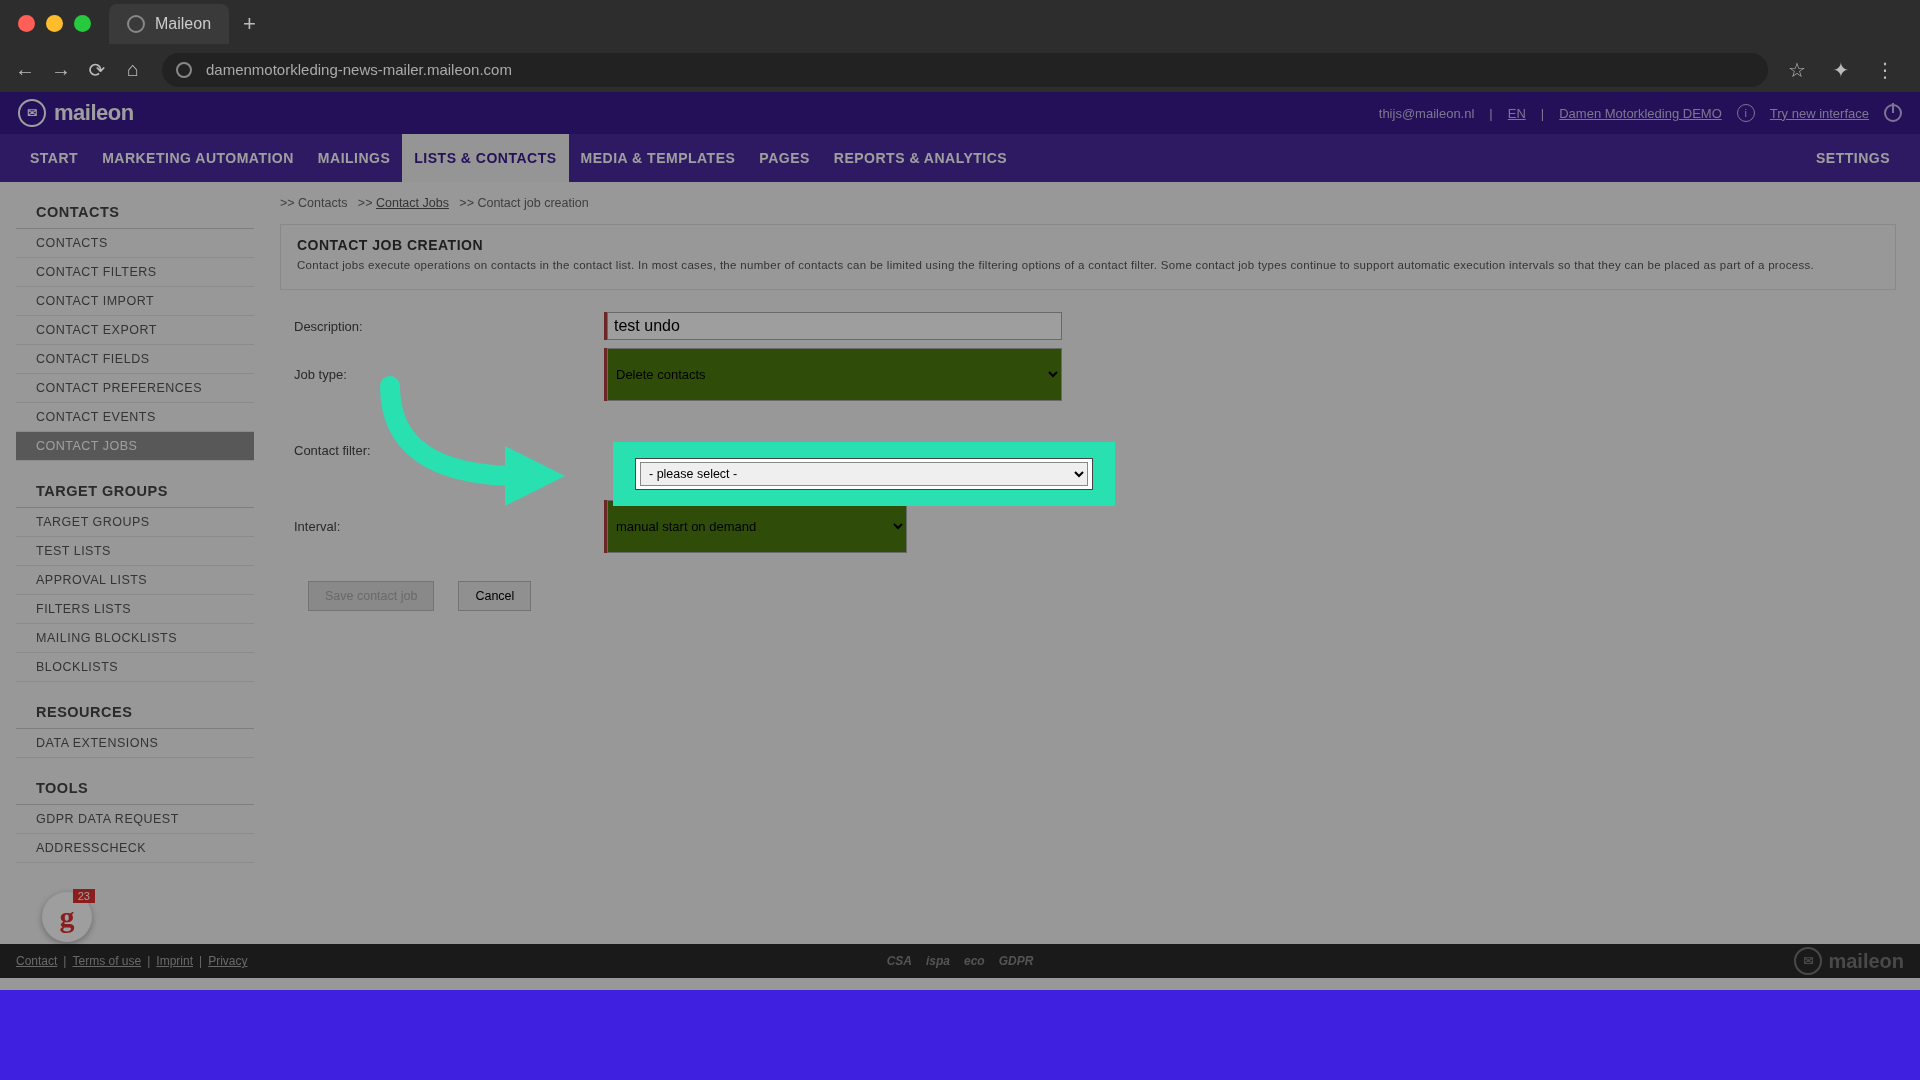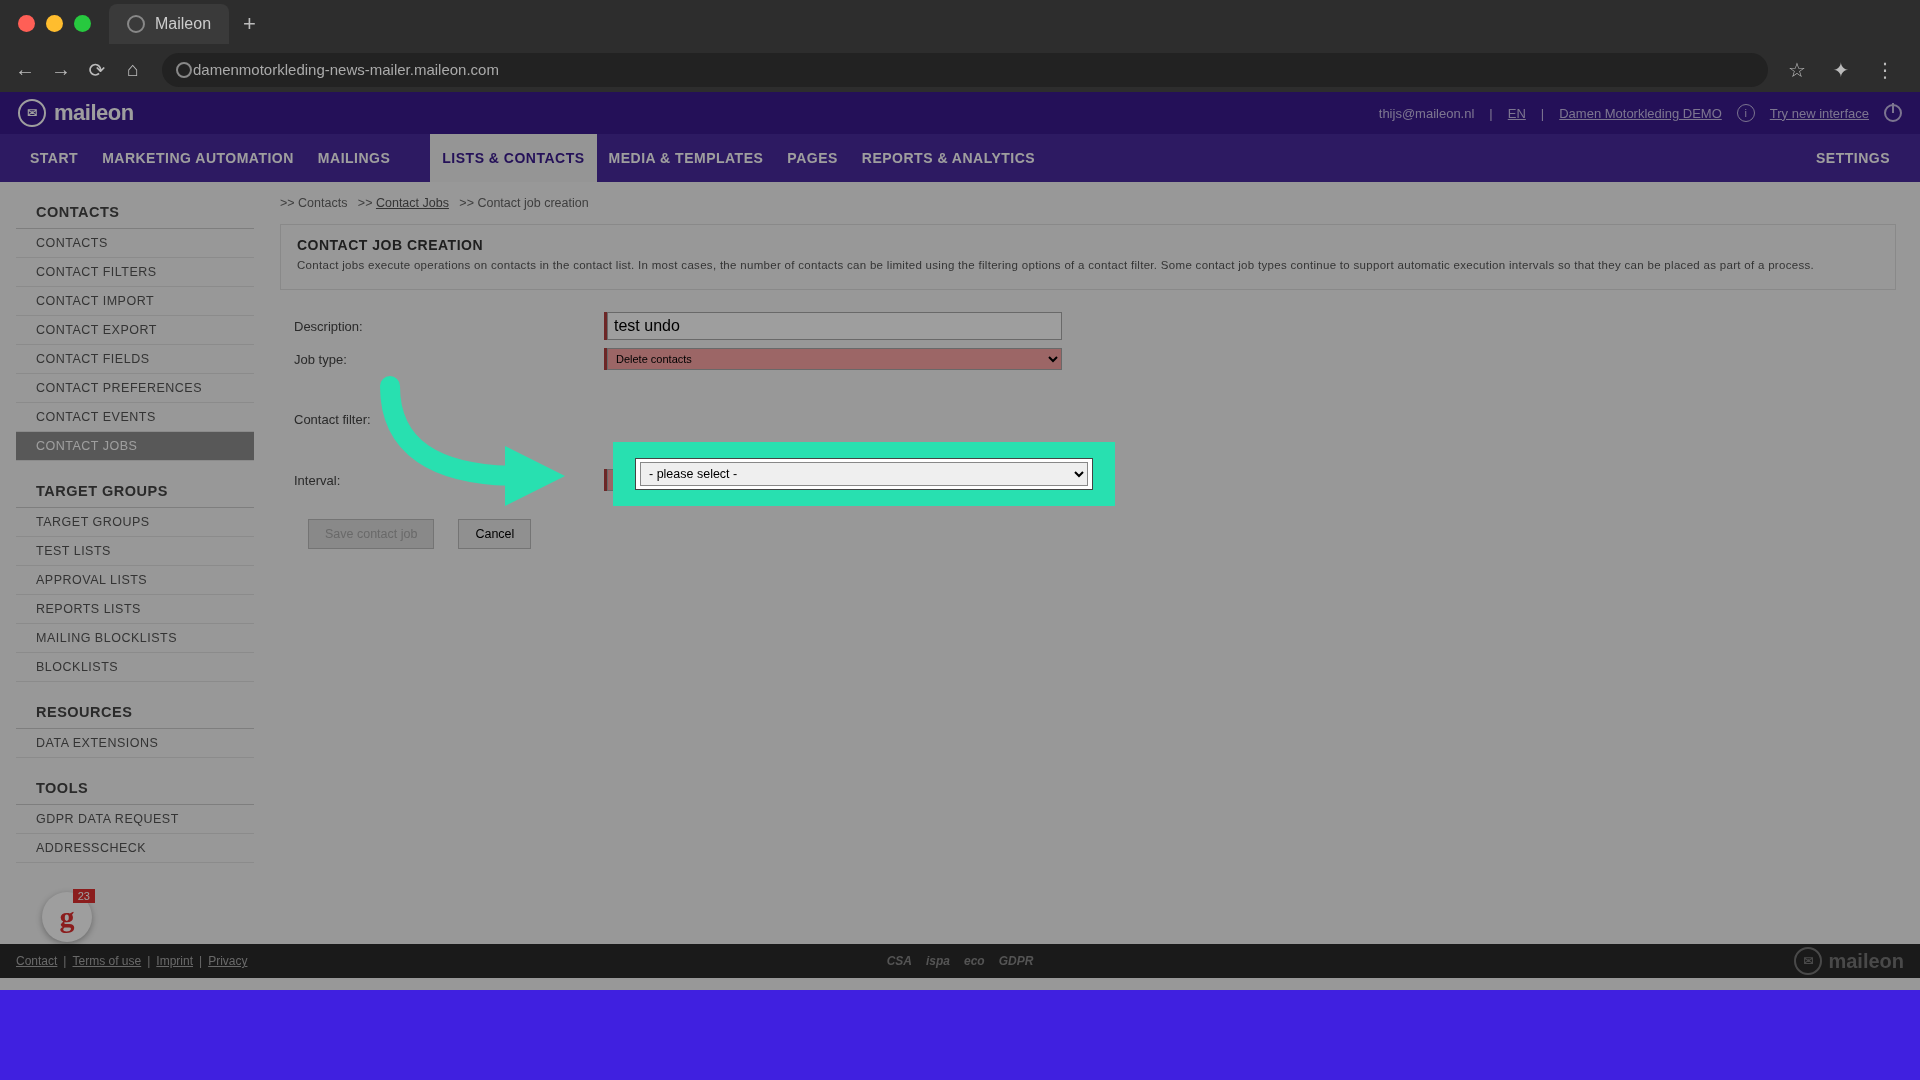--- a/index.html
+++ b/index.html
@@ -10,39 +10,39 @@
 .titlebar { height: 47px; background: #2d2d2d; display: flex; align-items: center; }
 .traffic { display: flex; gap: 11px; padding-left: 18px; }
 .dot { width: 17px; height: 17px; border-radius: 50%; }
 .dot-red { background: #ff5f56; } .dot-yellow { background: #ffbd2e; } .dot-green { background: #27c93f; }
 .tab { margin-left: 18px; background: #3a3a3a; height: 40px; display: flex; align-items: center; padding: 0 18px; border-radius: 8px 8px 0 0; gap: 10px; color: #ccc; font-size: 16px; }
 .tab-icon { width: 18px; height: 18px; border: 2px solid #888; border-radius: 50%; }
 .newtab { margin-left: 14px; color: #bbb; font-size: 22px; cursor: pointer; }
 
 .addrbar { height: 45px; background: #2d2d2d; display: flex; align-items: center; padding: 0 10px; gap: 6px; }
 .nav-ico { width: 30px; height: 30px; display: flex; align-items: center; justify-content: center; color: #bbb; font-size: 20px; border-radius: 50%; }
-.url-field { flex: 1; background: #222; border-radius: 20px; height: 34px; display: flex; align-items: center; padding: 0 14px; margin: 0 8px; color: #aaa; font-size: 15px; gap: 1px; }
+.url-field { flex: 1; background: #222; border-radius: 20px; height: 34px; display: flex; align-items: center; padding: 0 14px; margin: 0 8px; color: #aaa; font-size: 15px; gap: 14px; }
 .lock { width: 16px; height: 16px; border: 2px solid #888; border-radius: 50%; }
 .addr-right { display: flex; gap: 14px; padding-right: 10px; }
 
 .app { background: #fff; height: 898px; position: relative; }
 .dim-overlay { position: absolute; inset: 0; background: rgba(0,0,0,0.38); z-index: 40; pointer-events: none; }
 
 .header { background: #3a1a8f; height: 42px; display: flex; align-items: center; padding: 0 18px; justify-content: space-between; position: relative; z-index: 30; }
 .logo { display: flex; align-items: center; gap: 8px; color: #fff; font-size: 22px; font-weight: bold; letter-spacing: -0.5px; }
 .logo-mark { width: 28px; height: 28px; border: 2.5px solid #fff; border-radius: 50%; display: flex; align-items: center; justify-content: center; font-size: 12px; }
 .header-right { display: flex; align-items: center; gap: 15px; color: #c9bde8; font-size: 13px; justify-content: space-between; }
 .header-right a { color: #c9bde8; text-decoration: underline; cursor: pointer; }
 .info-icon { width: 18px; height: 18px; border: 1.5px solid #c9bde8; border-radius: 50%; display: inline-flex; align-items: center; justify-content: center; font-size: 11px; }
 .power-icon { display: inline-block; position: relative; width: 18px; height: 18px; border: 2px solid #c9bde8; border-radius: 50%; }
 .power-icon::after { content: ''; position: absolute; top: -3px; left: 50%; width: 2px; height: 10px; background: #c9bde8; transform: translateX(-50%); }
 
 .mainnav { background: #4a2a9f; height: 48px; display: flex; align-items: flex-end; padding: 0 18px; position: relative; z-index: 30; }
 .nav-item { color: #fff; font-weight: bold; font-size: 14px; letter-spacing: 0.5px; padding: 0 12px; height: 48px; display: flex; align-items: center; cursor: pointer; }
-.nav-item.active { background: #f0f0f0; color: #3a1a8f; margin-left: 28px; }
+.nav-item.active { background: #f0f0f0; color: #3a1a8f; }
 .nav-spacer { flex: 1; }
 
 .body { display: flex; height: 808px; background: #f5f5f5; position: relative; z-index: 30; }
 .sidebar { width: 270px; padding: 14px 16px; }
 .side-section { margin-bottom: 14px; }
 .side-header { font-weight: bold; color: #444; font-size: 14.5px; letter-spacing: 0.5px; padding: 8px 0 8px 20px; border-bottom: 1px solid #ccc; }
 .side-item { font-size: 12.5px; color: #555; letter-spacing: 0.5px; padding: 7px 0 7px 20px; border-bottom: 1px solid #e0e0e0; cursor: pointer; }
 .side-item.active { background: #8f8f8f; color: #fff; }
 
 .content { flex: 1; padding: 14px 24px 0 10px; }
@@ -50,21 +50,21 @@
 .breadcrumb a { color: #555; text-decoration: underline; }
 .panel { background: #f6f6f6; border: 1px solid #ddd; padding: 12px 16px 18px 16px; margin-bottom: 18px; }
 .panel h2 { font-size: 14px; letter-spacing: 0.5px; color: #333; margin-bottom: 6px; }
 .panel p { font-size: 11.5px; color: #555; letter-spacing: 0.3px; }
 
 .form { padding: 4px 14px; }
 .row { display: flex; align-items: center; margin-bottom: 8px; }
 .label { width: 310px; font-size: 13px; color: #444; }
 .input-wrap { border-left: 3px solid #b04040; }
 .text-input { width: 455px; font-size: 16px; padding: 4px 6px; border: 1px solid #aaa; background: #fff; }
-.select { width: 455px; font-size: 11px; padding: 3px 4px; border: 1px solid #aaa; background: #fca5a5; }
+.select { width: 455px; font-size: 13px; padding: 17px 4px; border: 1px solid #aaa; background: #4d7c0f; }
 .select-sm { width: 300px; }
 
 .highlight-box { position: absolute; top: 352px; left: 615px; width: 498px; height: 60px; background: #28e0b0; z-index: 50; display: flex; align-items: center; justify-content: center; box-shadow: 0 0 0 2px #28e0b0; }
 .highlight-inner { background: #fff; border: 1px solid #444; padding: 3px 4px; width: 458px; }
 .highlight-inner select { width: 100%; font-size: 12.5px; border: 1px solid #888; padding: 3px 4px; }
 
 .arrow { position: absolute; top: 284px; left: 370px; width: 220px; height: 150px; z-index: 55; pointer-events: none; }
 .arrow svg { width: 100%; height: 100%; }
 
 .btns { margin-top: 28px; display: flex; gap: 24px; padding-left: 14px; }
@@ -158,21 +158,21 @@
           <div class="side-item">CONTACT FIELDS</div>
           <div class="side-item">CONTACT PREFERENCES</div>
           <div class="side-item">CONTACT EVENTS</div>
           <div class="side-item active">CONTACT JOBS</div>
         </div>
         <div class="side-section">
           <div class="side-header">TARGET GROUPS</div>
           <div class="side-item">TARGET GROUPS</div>
           <div class="side-item">TEST LISTS</div>
           <div class="side-item">APPROVAL LISTS</div>
-          <div class="side-item">REPORTS LISTS</div>
+          <div class="side-item">FILTERS LISTS</div>
           <div class="side-item">MAILING BLOCKLISTS</div>
           <div class="side-item">BLOCKLISTS</div>
         </div>
         <div class="side-section">
           <div class="side-header">RESOURCES</div>
           <div class="side-item">DATA EXTENSIONS</div>
         </div>
         <div class="side-section">
           <div class="side-header">TOOLS</div>
           <div class="side-item">GDPR DATA REQUEST</div>

